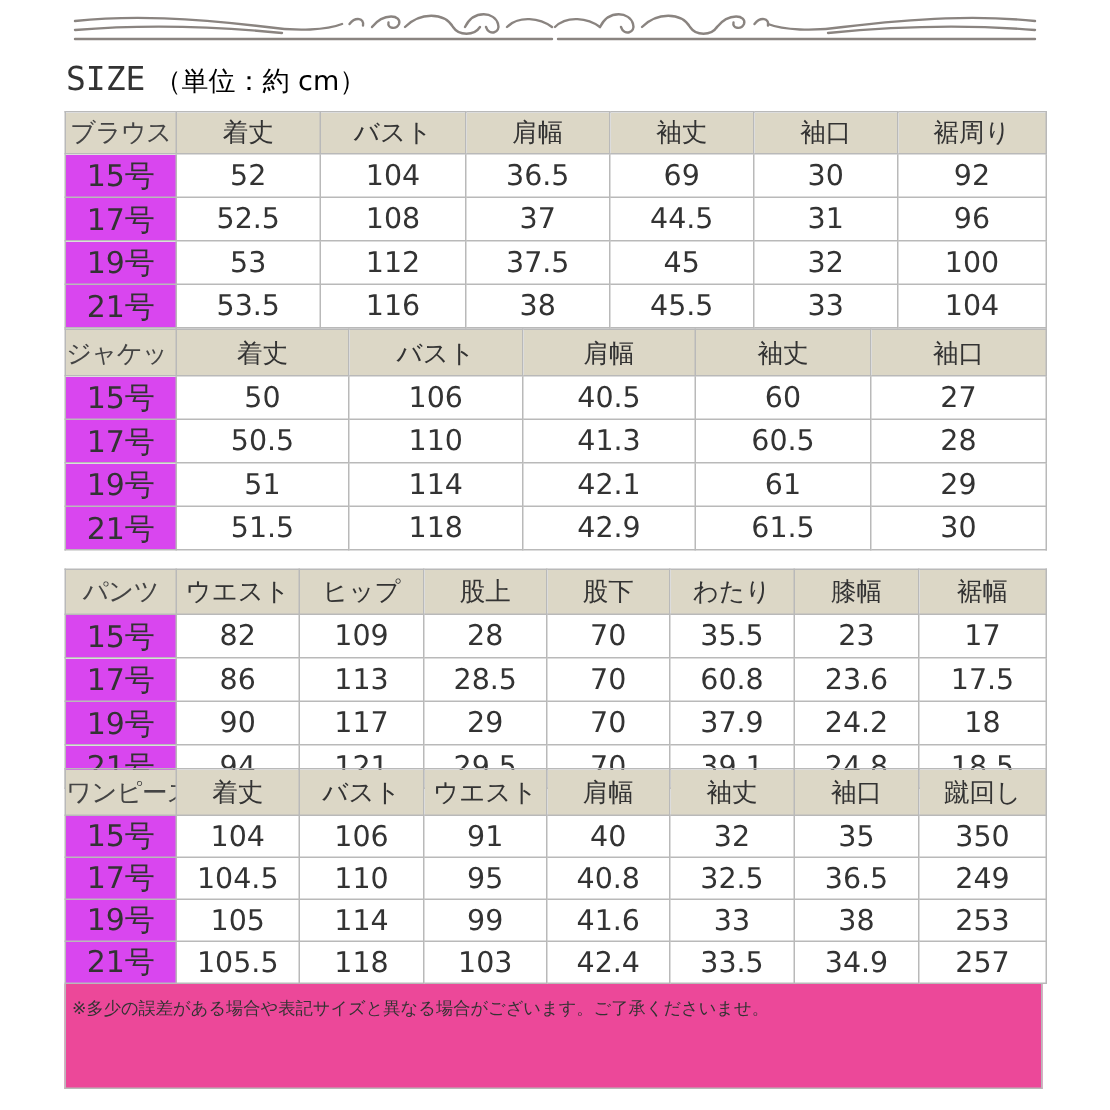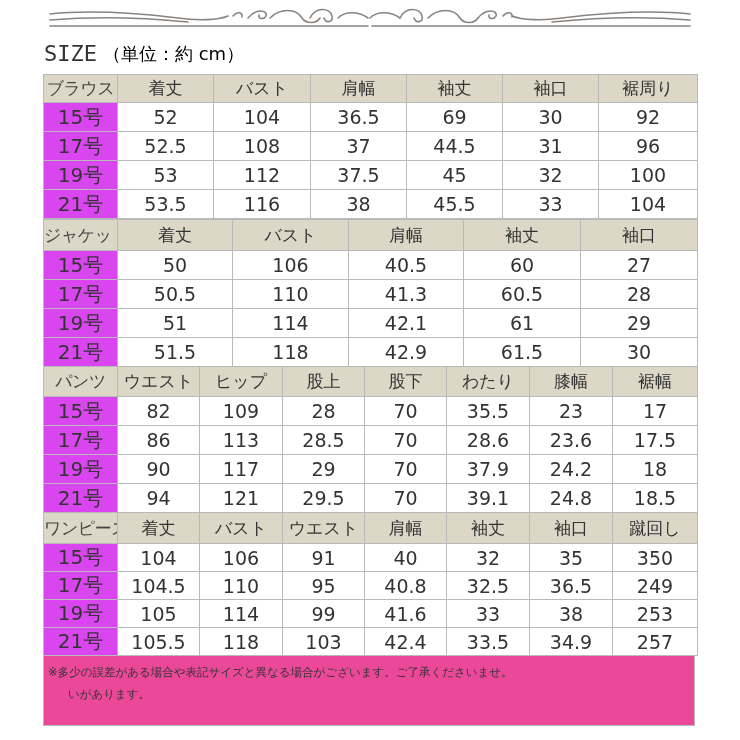--- a/index.html
+++ b/index.html
@@ -152,21 +152,21 @@
     <td class="lbl">21号</td>
     <td class="val">51.5</td>
     <td class="val">118</td>
     <td class="val">42.9</td>
     <td class="val">61.5</td>
     <td class="val">30</td>
   </tr>
 </tbody>
   </table>
 
-<table class="tbl" style="top:366px;">
+<table class="tbl" style="top:379px;">
   <colgroup>
       <col style="width:74px">
       <col style="width:82px">
       <col style="width:83px">
       <col style="width:82px">
       <col style="width:82px">
       <col style="width:83px">
       <col style="width:83px">
       <col style="width:85px">
     </colgroup>
@@ -190,21 +190,21 @@
     <td class="val">35.5</td>
     <td class="val">23</td>
     <td class="val">17</td>
   </tr>
   <tr style="height:29px;">
     <td class="lbl">17号</td>
     <td class="val">86</td>
     <td class="val">113</td>
     <td class="val">28.5</td>
     <td class="val">70</td>
-    <td class="val">28.6</td>
+    <td class="val">60.8</td>
     <td class="val">23.6</td>
     <td class="val">17.5</td>
   </tr>
   <tr style="height:29px;">
     <td class="lbl">19号</td>
     <td class="val">90</td>
     <td class="val">117</td>
     <td class="val">29</td>
     <td class="val">70</td>
     <td class="val">37.9</td>
@@ -284,14 +284,13 @@
     <td class="val">42.4</td>
     <td class="val">33.5</td>
     <td class="val">34.9</td>
     <td class="val">257</td>
   </tr>
 </tbody>
   </table>
 
 <div class="notes">
   <div>※多少の誤差がある場合や表記サイズと異なる場合がございます。ご了承くださいませ。</div>
-  <span class="indent">いがあります。</span>
 </div>
 
 </body></html>

